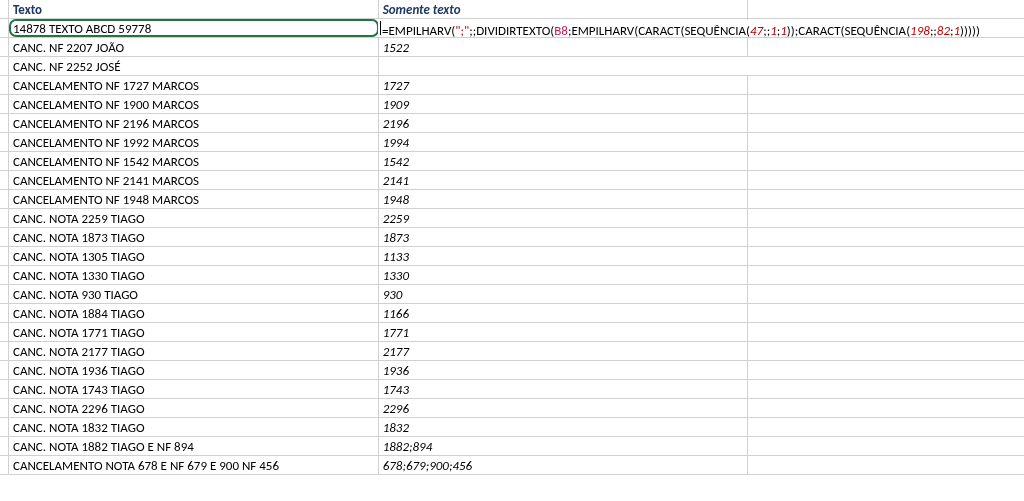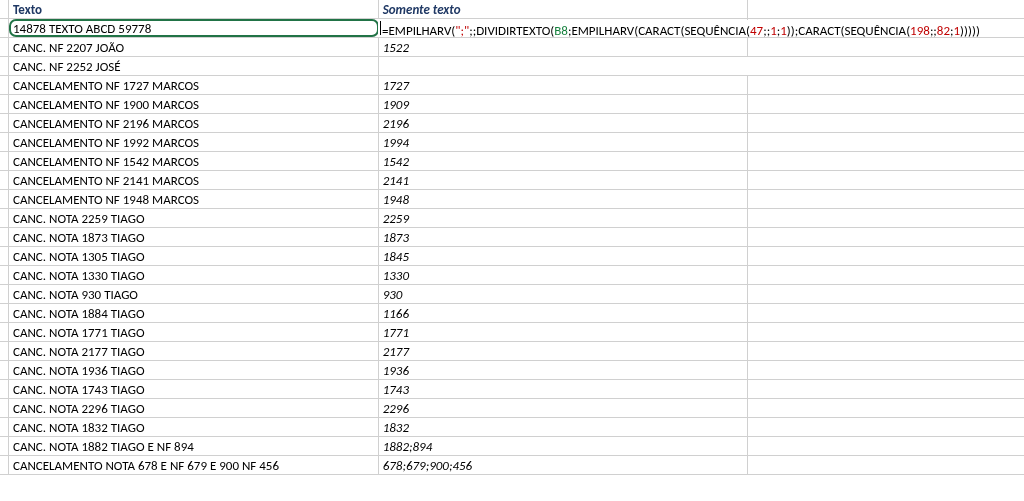--- a/index.html
+++ b/index.html
@@ -53,22 +53,22 @@
       align-items: baseline;
       position: absolute;
       background: #fff;
       left: 378px;
       top: 20px;
       height: 18px;
       z-index: 5;
       border-bottom: 1px solid #d0d0d0;
     }
     .formula-text .fn-black { color: #000; }
-    .formula-text .fn-ref { color: #15803d; }
-    .formula-text .fn-num1 { color: #c00000; }
+    .formula-text .fn-ref { color: #be185d; }
+    .formula-text .fn-num1 { color: #c00000; font-style: italic; }
     .formula-text .fn-str { color: #c00000; }
     .cursor-mark {
       display:inline-block;
       width:1px;
       height:14px;
       background:#000;
       vertical-align:text-bottom;
       margin-right:1px;
     }
     .wrap { position: relative; }
@@ -152,21 +152,21 @@
         </div>
         <div class="row">
           <div class="cell col-a"></div>
           <div class="cell col-texto">CANC. NOTA 1873 TIAGO</div>
           <div class="cell col-somente">1873</div>
           <div class="cell col-extra"></div>
         </div>
         <div class="row">
           <div class="cell col-a"></div>
           <div class="cell col-texto">CANC. NOTA 1305 TIAGO</div>
-          <div class="cell col-somente">1845</div>
+          <div class="cell col-somente">1133</div>
           <div class="cell col-extra"></div>
         </div>
         <div class="row">
           <div class="cell col-a"></div>
           <div class="cell col-texto">CANC. NOTA 1330 TIAGO</div>
           <div class="cell col-somente">1330</div>
           <div class="cell col-extra"></div>
         </div>
         <div class="row">
           <div class="cell col-a"></div>

